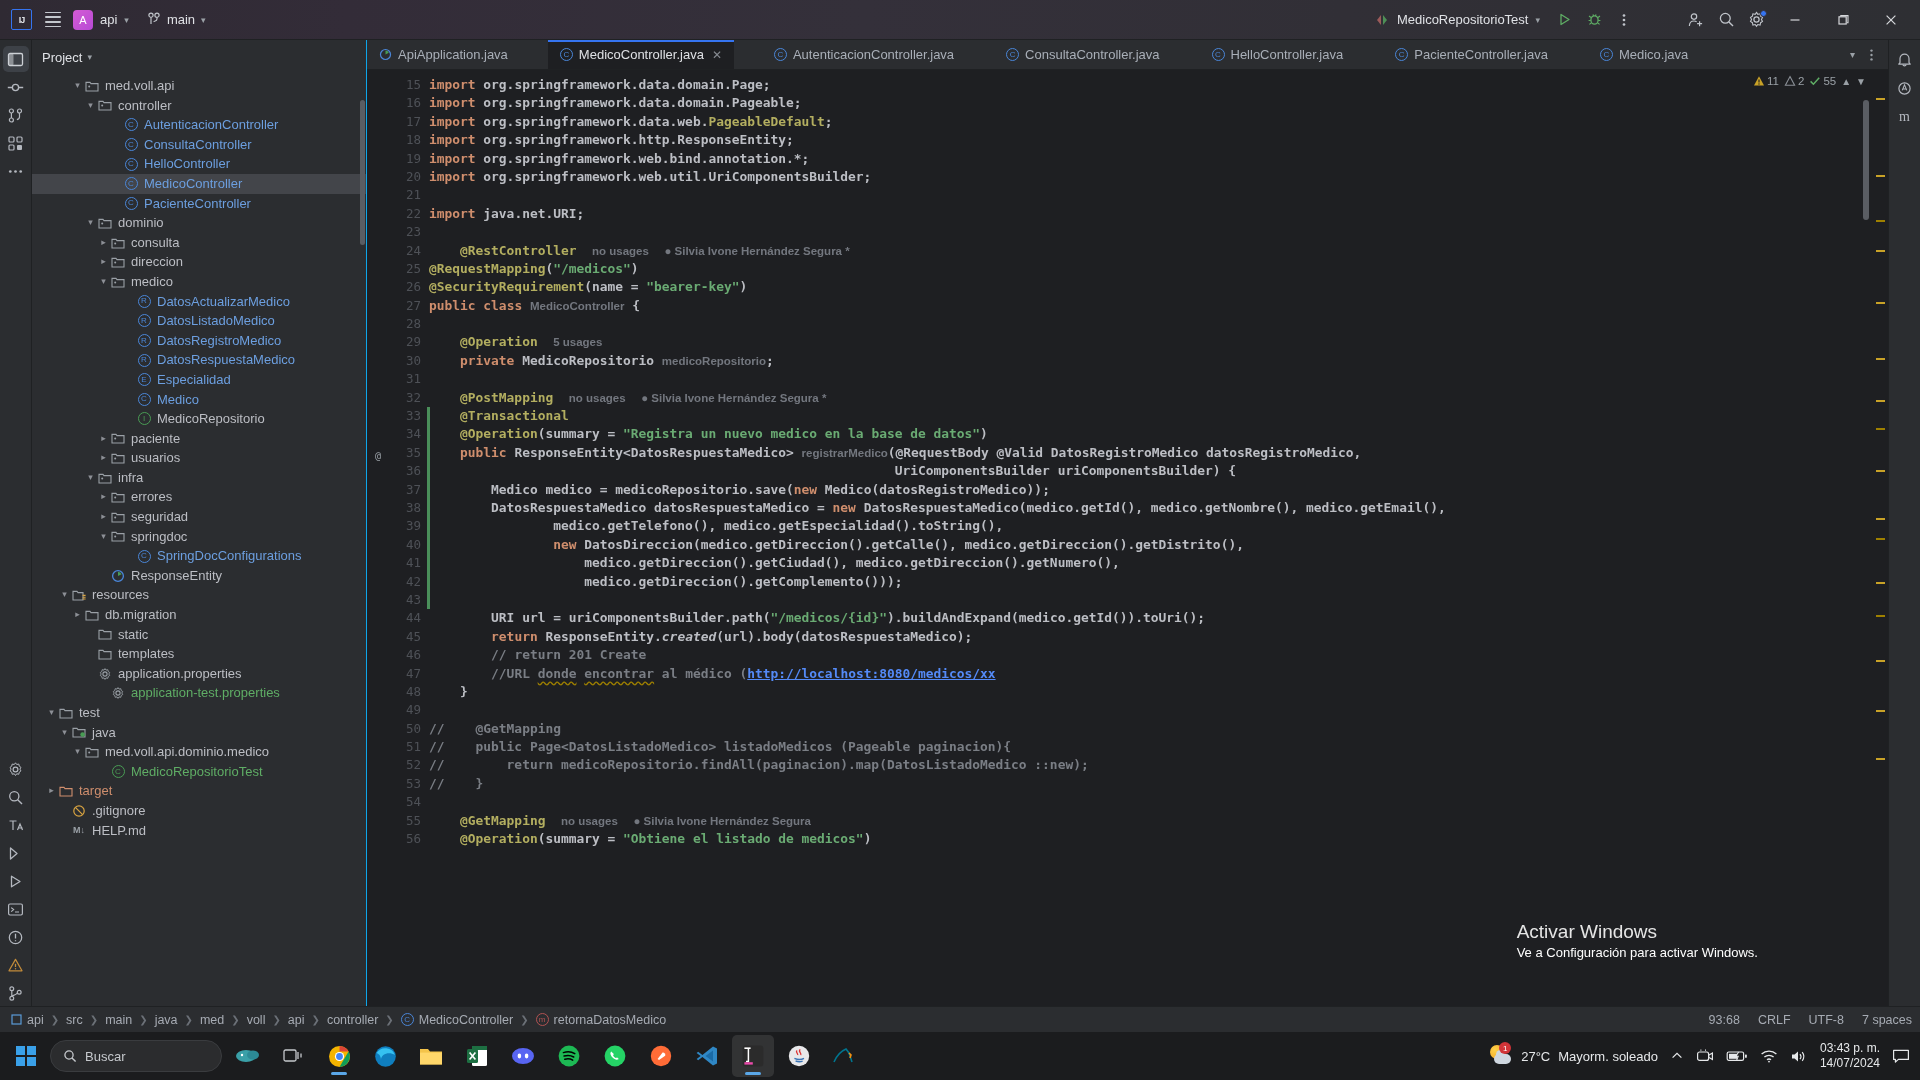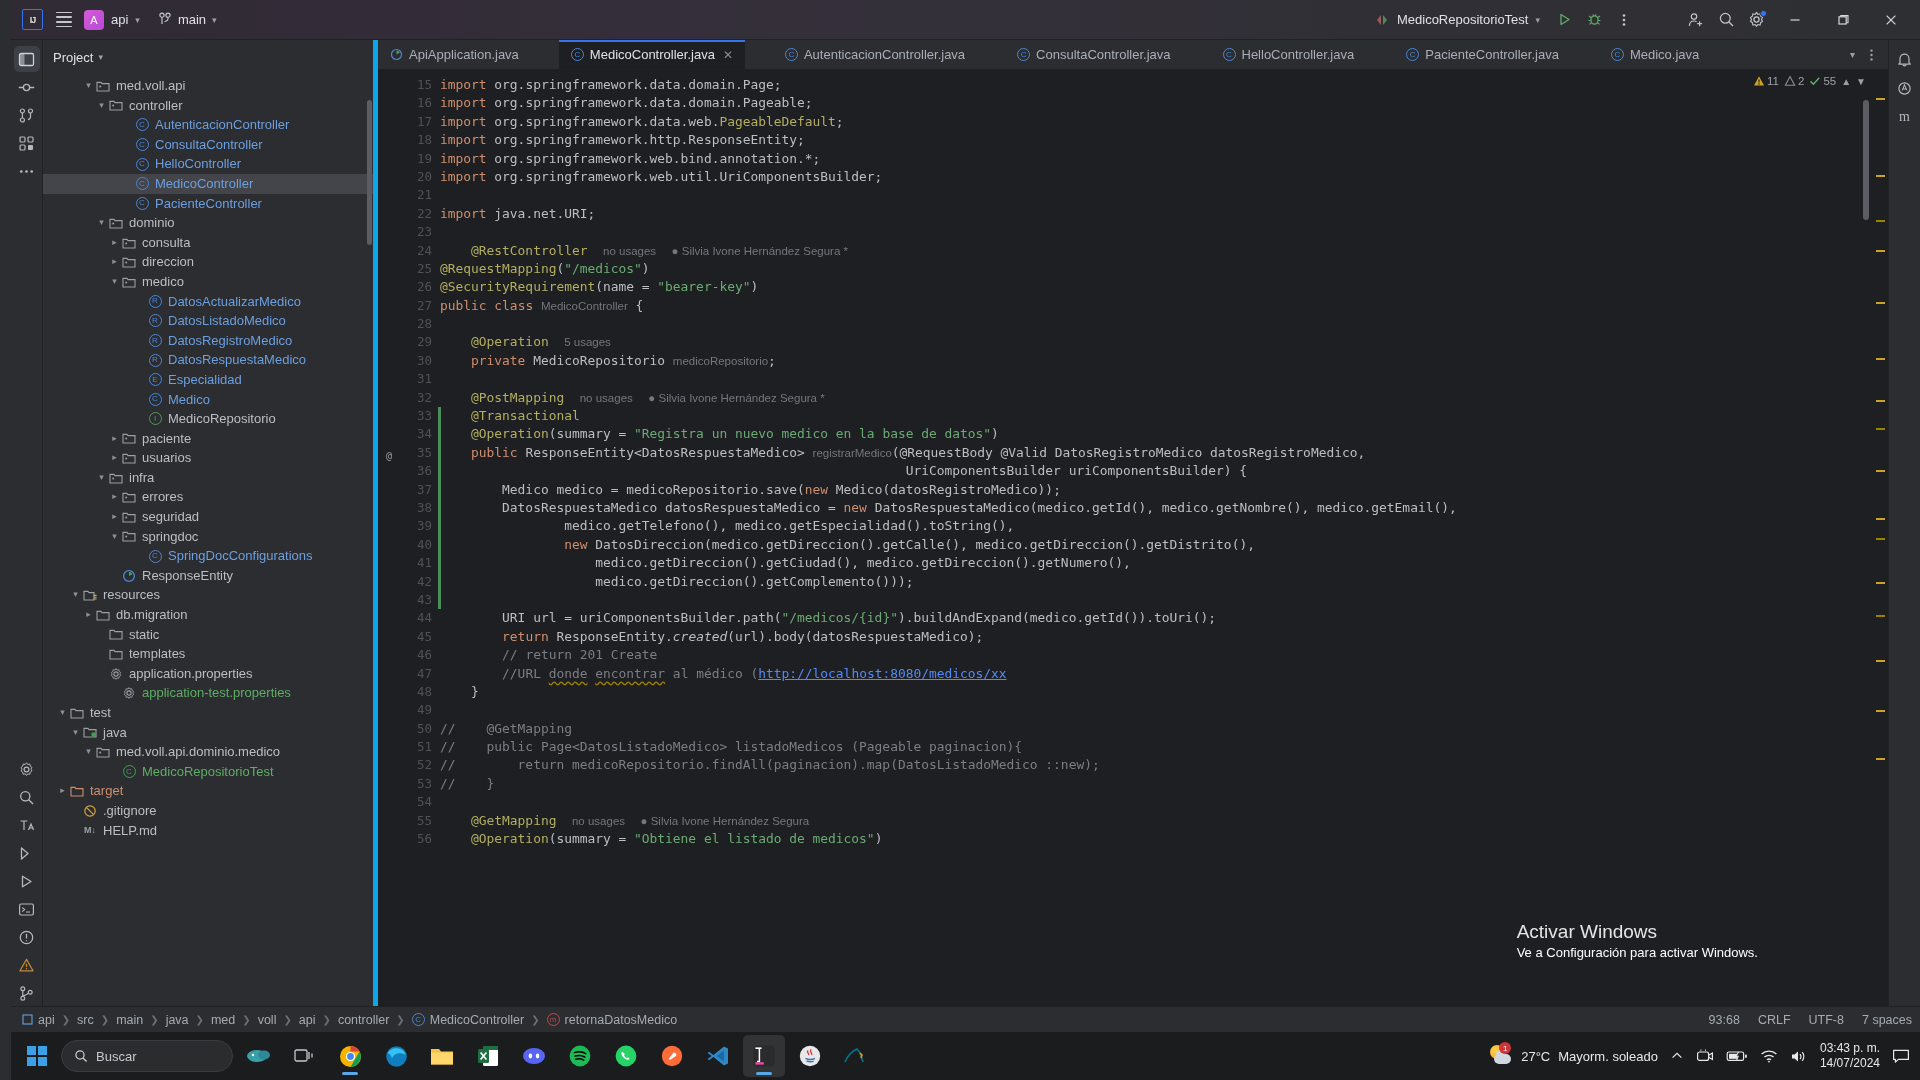--- a/index.html
+++ b/index.html
@@ -5,21 +5,21 @@
   * { box-sizing: border-box; margin: 0; padding: 0; }
   html, body {
     width: 1920px; height: 1080px;
     overflow: hidden;
     background: #2b2d30;
     font-family: "Liberation Sans", sans-serif;
     font-size: 13px;
     color: #dfe1e5;
     -webkit-font-smoothing: antialiased;
   }
-  .app { position: relative; width: 1920px; height: 1080px; display: flex; flex-direction: column; padding-left: 11px; }
+  .app { position: relative; width: 1920px; height: 1080px; display: flex; flex-direction: column; }
 
   
   .titlebar {
     height: 40px; flex: 0 0 40px;
     background: linear-gradient(90deg,#2f2a33 0%, #332c38 18%, #34303a 45%, #312f36 70%, #2e2f33 100%);
     display: flex; align-items: center; padding: 0 6px; gap: 2px;
     border-bottom: 1px solid #1f2123;
   }
   .tb-btn { height: 28px; min-width: 28px; display: flex; align-items: center; justify-content: center;
             border-radius: 5px; cursor: default; color: #c8ccd4; padding: 0 5px; }
@@ -50,21 +50,21 @@
     display: flex; flex-direction: column; align-items: center;
     padding-top: 6px; gap: 2px; border-right: 1px solid #1f2123;
   }
   .ts-icon { width: 26px; height: 26px; display: flex; align-items: center; justify-content: center;
              border-radius: 5px; color: #b4b8bf; }
   .ts-icon.active { background: #3d4147; color: #dfe1e5; }
   .ts-grow { flex: 1 1 auto; }
 
   
   .project-panel { width: 335px; flex: 0 0 335px; background: #2b2d30;
-                   display: flex; flex-direction: column; border-right: 5px solid #0ea5e9; position: relative; }
+                   display: flex; flex-direction: column; border-right: 1px solid #0ea5e9; position: relative; }
   .pp-header { height: 34px; display: flex; align-items: center; padding: 0 10px; gap: 5px;
                font-size: 13px; color: #dfe1e5; }
   .pp-tree { flex: 1 1 auto; overflow: hidden; position: relative; padding-top: 2px; font-size: 13px; }
   .tree-row { height: 19.6px; display: flex; align-items: center; white-space: nowrap;
               padding-right: 6px; line-height: 19.6px; }
   .tree-row.selected { background: #43454a; }
   .tw { display: inline-block; width: 13px; flex: 0 0 13px; text-align: center;
         color: #8d9096; font-size: 9px; }
   .tree-label { margin-left: 5px; }
   .c-file { color: #bcbec4; }
@@ -92,21 +92,21 @@
   .tabbar-right { margin-left: auto; display: flex; align-items: center; gap: 10px; padding: 0 10px; color: #9aa0a6; }
 
   .editor-area { flex: 1 1 auto; display: flex; position: relative; overflow: hidden; background: #1e1f22; }
   .gutter { width: 62px; flex: 0 0 62px; background: #1e1f22; text-align: right;
             padding-top: 6px; position: relative; }
   .gl { height: 18.4px; line-height: 18.4px; font-family: "DejaVu Sans Mono", monospace;
         font-size: 12.5px; color: #4e5157; padding-right: 8px; position: relative; }
   .gl .marker { position: absolute; left: 4px; top: 3px; width: 10px; height: 12px;
                 color: #9aa0a6; font-size: 10px; }
   .gl .vcsbar { position: absolute; right: -0.5px; top: 0; width: 3px; height: 18.4px; }
-  .code { flex: 1 1 auto; padding-top: 6px; overflow: hidden; position: relative; }
+  .code { flex: 1 1 auto; padding-top: 6px; overflow: hidden; position: relative; font-weight: bold; }
   .cl { height: 18.4px; line-height: 18.4px; font-family: "DejaVu Sans Mono", monospace;
         font-size: 12.9px; white-space: pre; color: #bcbec4; }
   .kw { color: #cf8e6d; }
   .ann { color: #b3ae60; }
   .str { color: #6aab73; }
   .cmt { color: #7a7e85; }
   .hint { color: #73777f; font-family: "Liberation Sans", sans-serif; font-size: 11.5px; }
   .link { color: #548af7; text-decoration: underline; }
   .warnsq { text-decoration: underline; text-decoration-style: wavy;
             text-decoration-color: #9e8000; text-underline-offset: 3px; }

